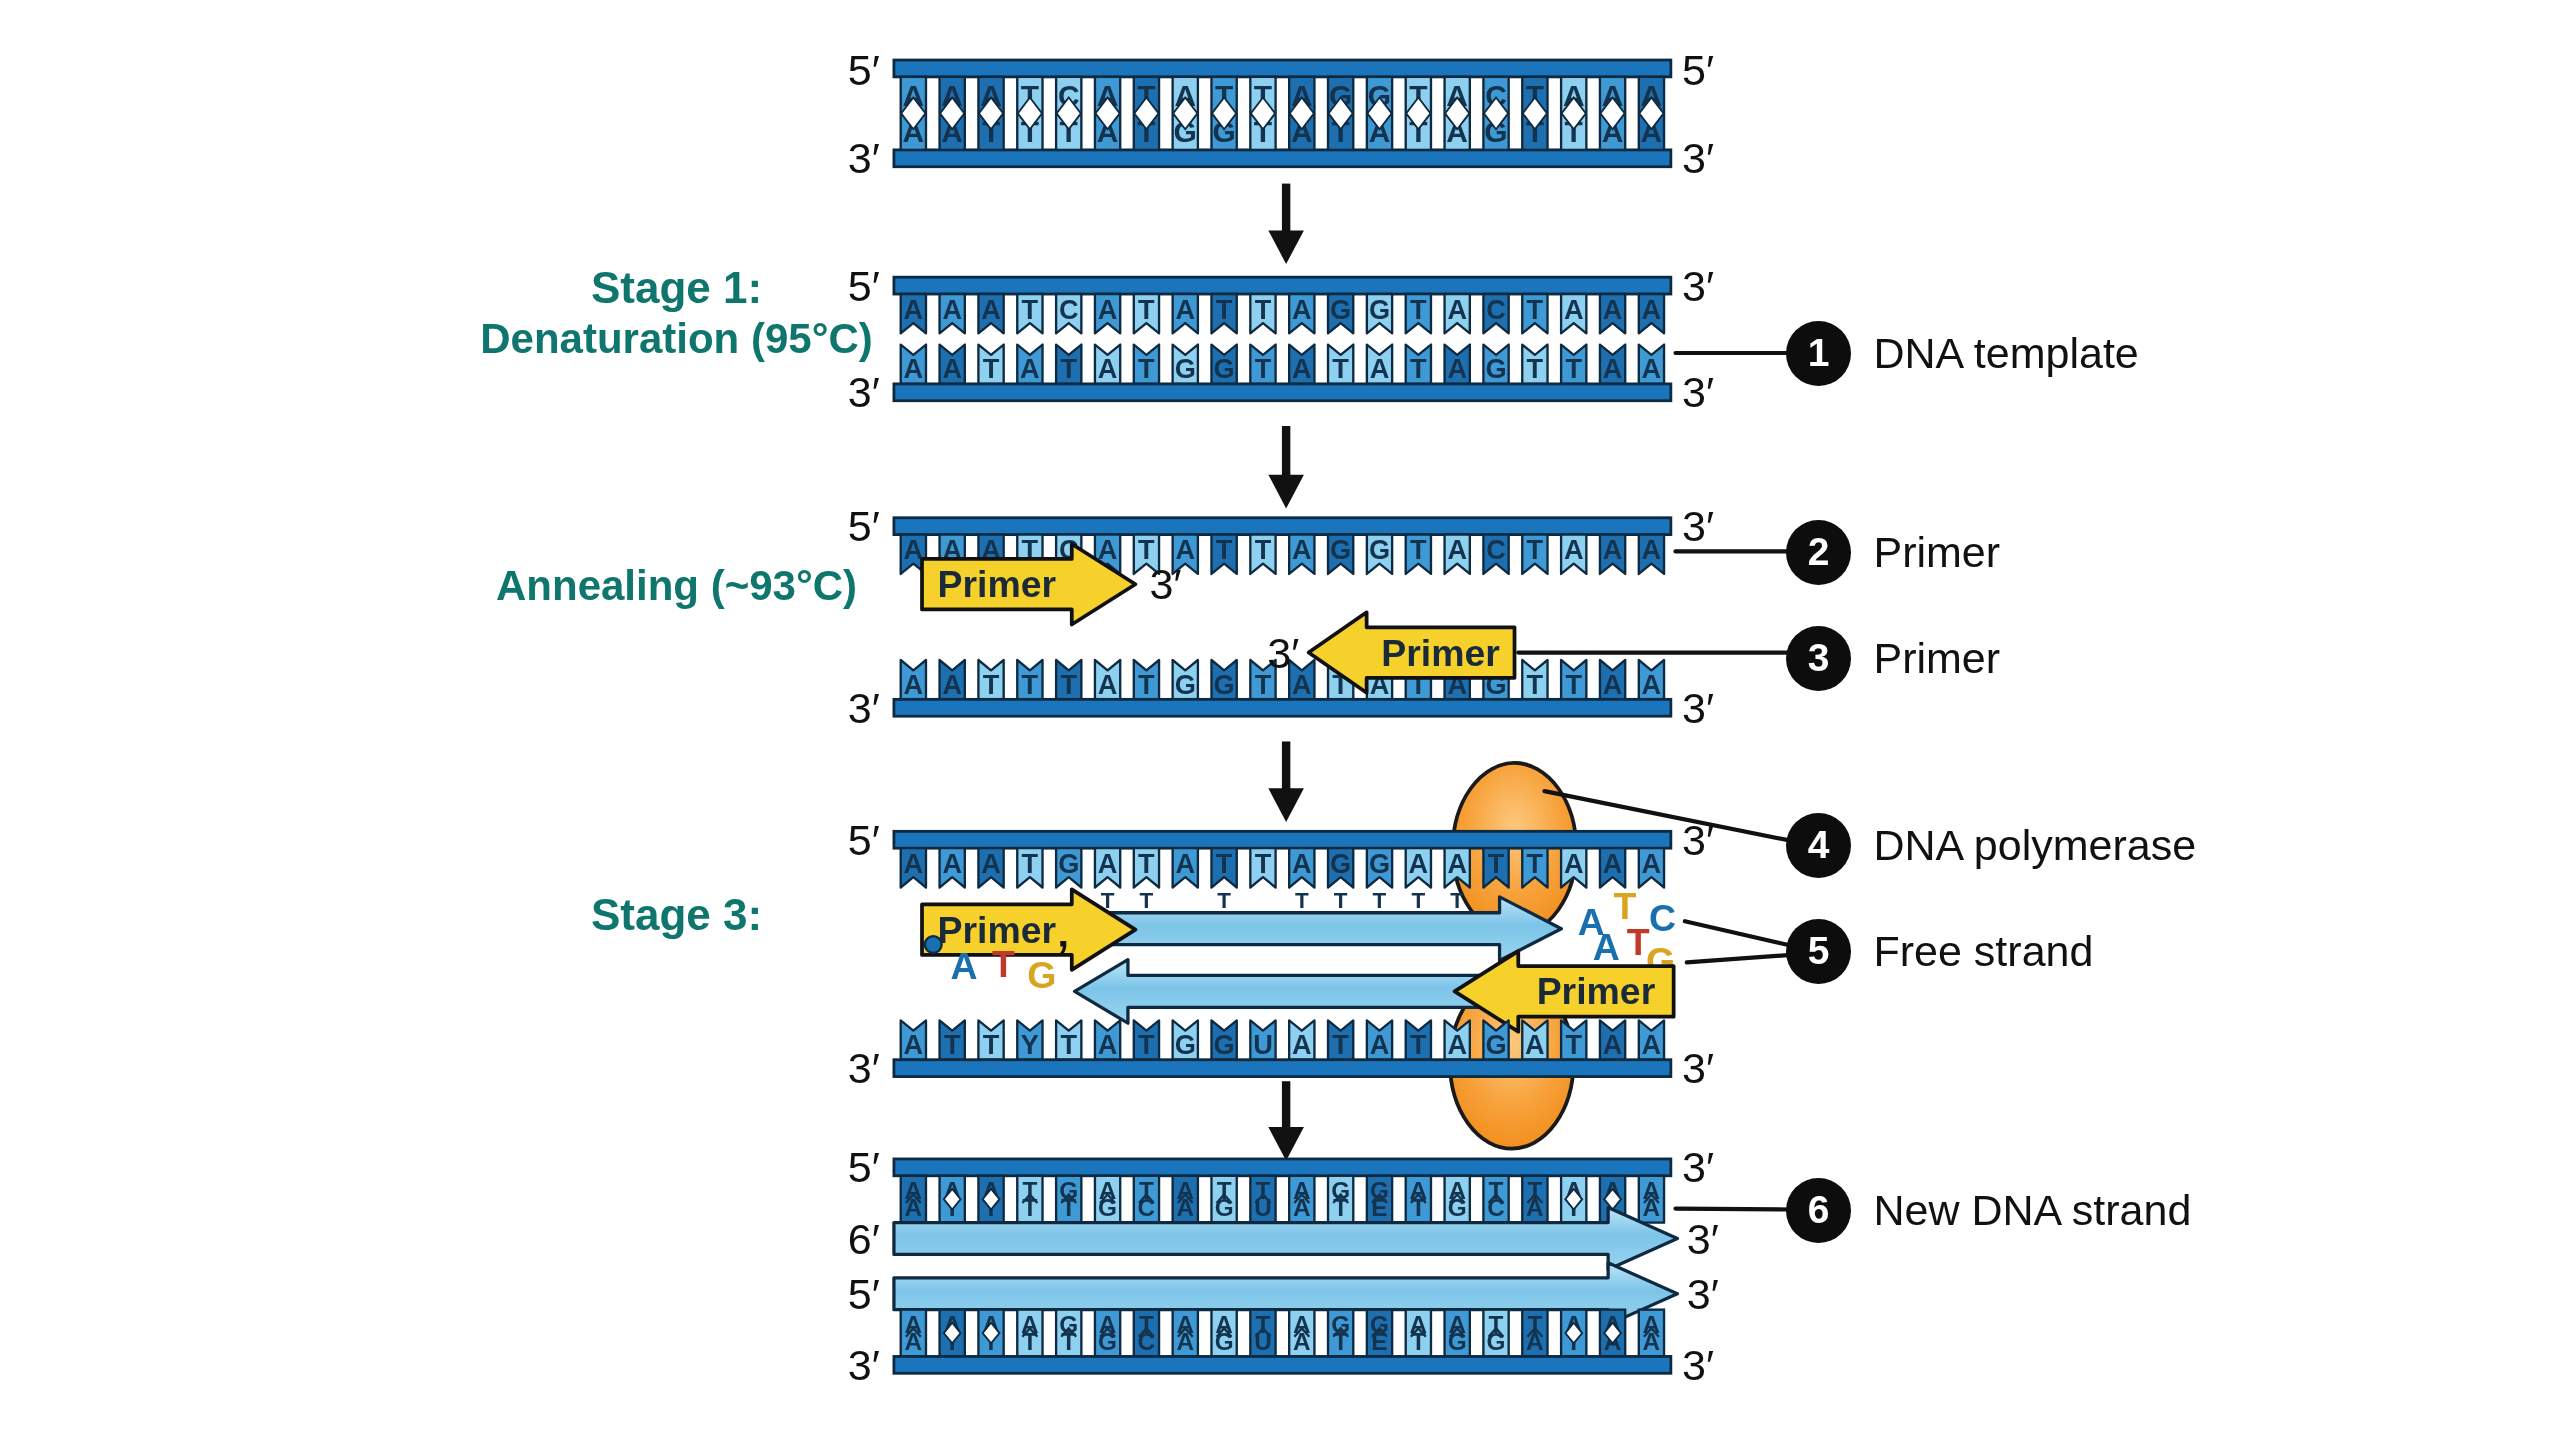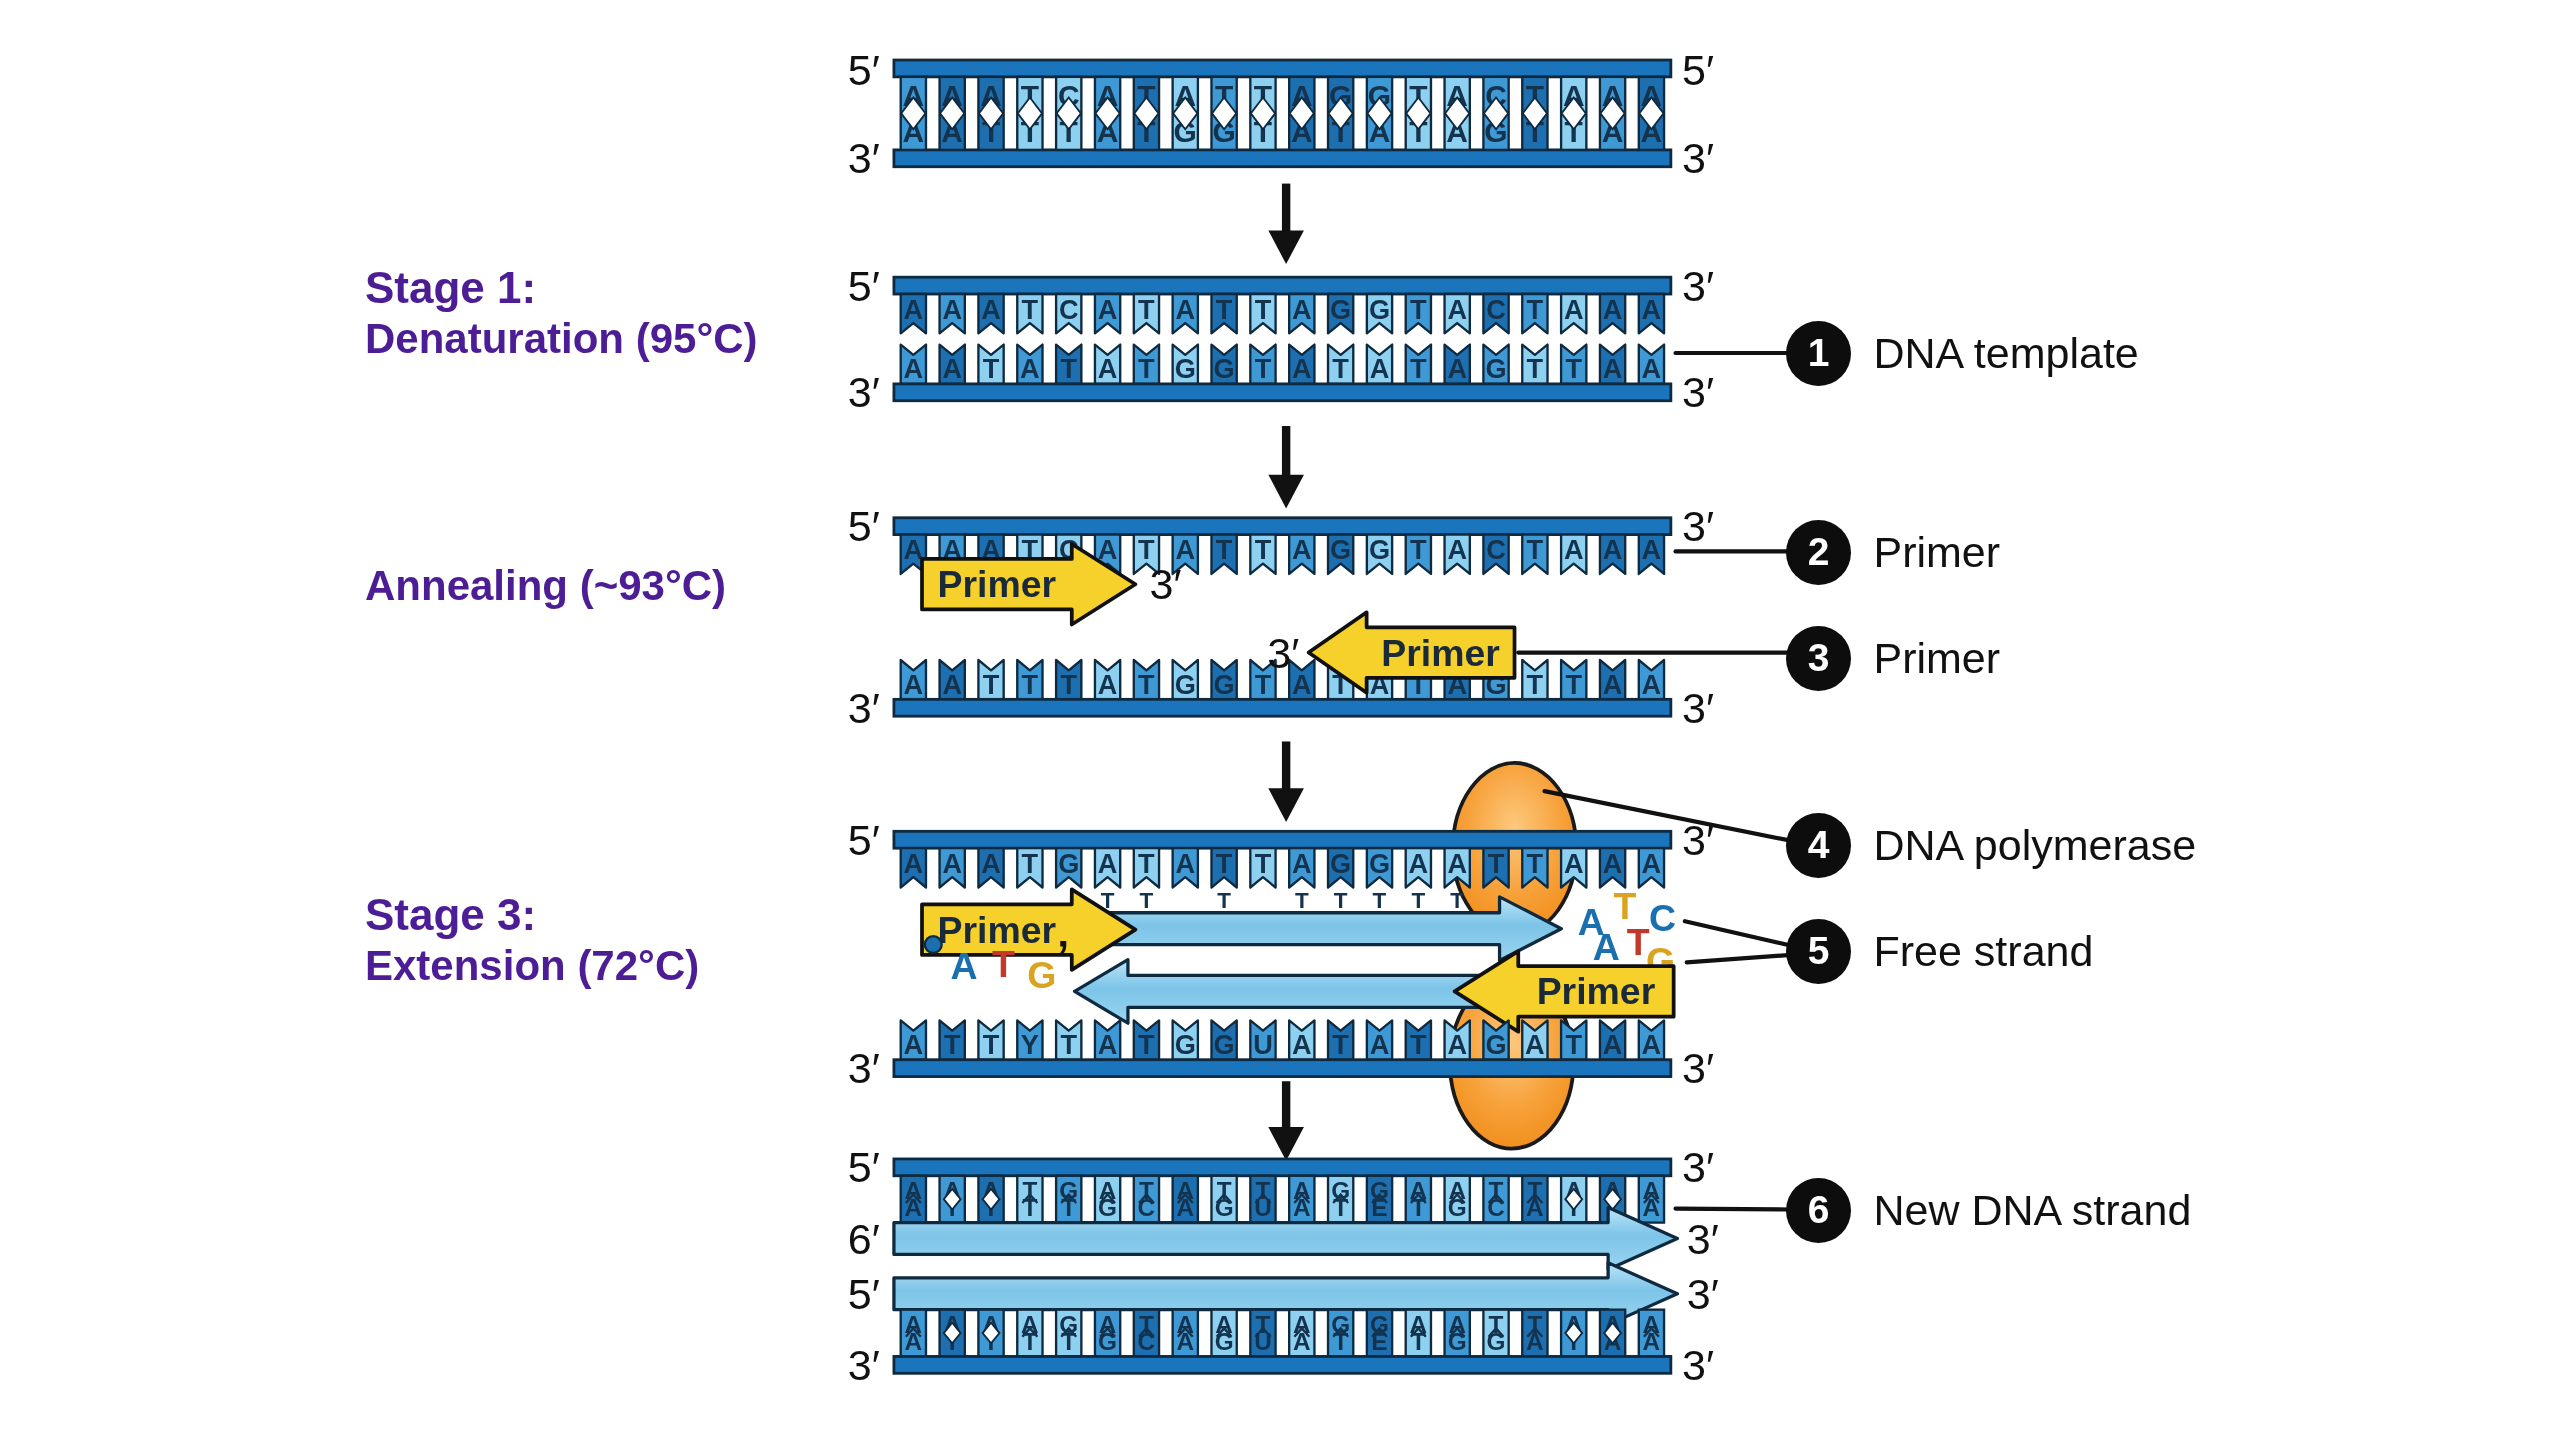--- a/index.html
+++ b/index.html
@@ -1,19 +1,19 @@
 <!DOCTYPE html>
 <html style="font-size:15px"><head>
 <meta charset="utf-8">
 <style>
   html,body{margin:0;padding:0;background:#fff;}
   .stage{position:relative;width:2576px;height:1438px;background:#ffffff;overflow:hidden;
          font-family:"Liberation Sans",sans-serif;color:#111;}
   #diagram-svg{position:absolute;left:0;top:0;}
-  .stage-label{position:absolute;left:365px;width:599px;text-align:left;color:#4c1d95;}
+  .stage-label{position:absolute;left:377px;width:599px;text-align:center;color:#0f766e;}
   .stage-label .t1{font-size:44px;font-weight:700;line-height:51px;}
   .stage-label .t2{font-size:42px;font-weight:700;line-height:51px;}
   .legend-item{position:absolute;left:1786px;display:flex;align-items:center;gap:22.5px;height:66px;}
   .legend-circle{width:65px;height:65px;border-radius:50%;background:#0d0d0d;color:#fff;
                  display:flex;align-items:center;justify-content:center;
                  font-size:39px;font-weight:700;flex:0 0 auto;}
   .legend-label{font-size:43px;font-weight:400;white-space:nowrap;}
 </style>
 </head>
 <body>
@@ -621,21 +621,20 @@
 
   <div class="stage-label" style="top:262px;">
     <div class="t1">Stage 1:</div>
     <div class="t2">Denaturation (95°C)</div>
   </div>
   <div class="stage-label" style="top:560px;">
     <div class="t2">Annealing (~93°C)</div>
   </div>
   <div class="stage-label" style="top:889px;">
     <div class="t1">Stage 3:</div>
-    <div class="t2">Extension (72°C)</div>
   </div>
 
   <div class="legend-item" style="top:320px;">
     <div class="legend-circle">1</div>
     <div class="legend-label">DNA template</div>
   </div>
   <div class="legend-item" style="top:519px;">
     <div class="legend-circle">2</div>
     <div class="legend-label">Primer</div>
   </div>

